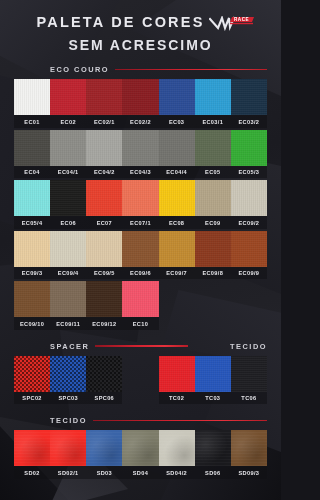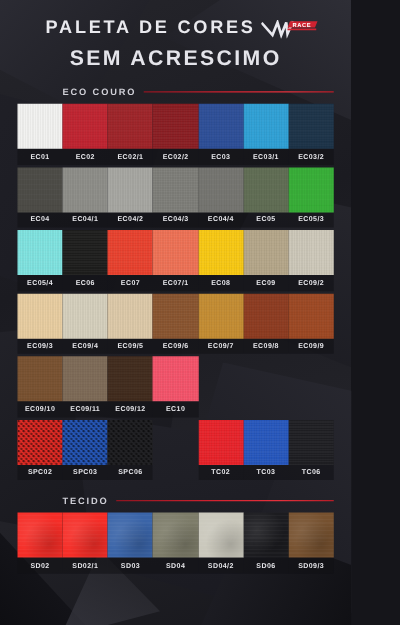--- a/index.html
+++ b/index.html
@@ -59,21 +59,21 @@
     display:flex; align-items:center; justify-content:center;
     gap:4px; padding-left:10px;
   }
   .title {
     font-size:14.5px; letter-spacing:2.2px; font-weight:700;
     color:#e9e9ee; white-space:nowrap;
   }
   .logo { display:flex; align-items:center; transform:translateY(1px); }
   .logo svg { display:block; }
   .subtitle {
-    margin-top:7px; font-size:17px; letter-spacing:1.9px;
+    margin-top:7px; font-size:14px; letter-spacing:1.9px;
     font-weight:700; color:#e4e4ea;
   }
 
   
   .section-head {
     display:flex; align-items:center; gap:6px;
     margin:12px 14px 5px 14px;
   }
   .section-head .label {
     font-size:7.4px; letter-spacing:1.5px; font-weight:700;
@@ -374,20 +374,25 @@
           <div class="cell" style="flex: 1 0 0px;">
             <div class="gap"></div>
             <div class="caption" style="background: transparent;">&nbsp;</div>
           </div>
           <div class="cell" style="flex: 1 0 0px;">
             <div class="gap"></div>
             <div class="caption" style="background: transparent;">&nbsp;</div>
           </div>
         </div>
       </div>
+      <div class="section-head split">
+        <div class="label">SPACER</div>
+        <div class="rule"></div>
+        <div class="label right">TECIDO</div>
+      </div>
       <div class="rows">
         <div class="row">
           <div class="cell" style="flex: 1 0 0px;">
             <div class="swatch mesh" style="background: rgb(224, 43, 37);">
               <div class="grain"></div>
             </div>
             <div class="caption">SPC02</div>
           </div>
           <div class="cell" style="flex: 1 0 0px;">
             <div class="swatch mesh" style="background: rgb(38, 87, 184);">

